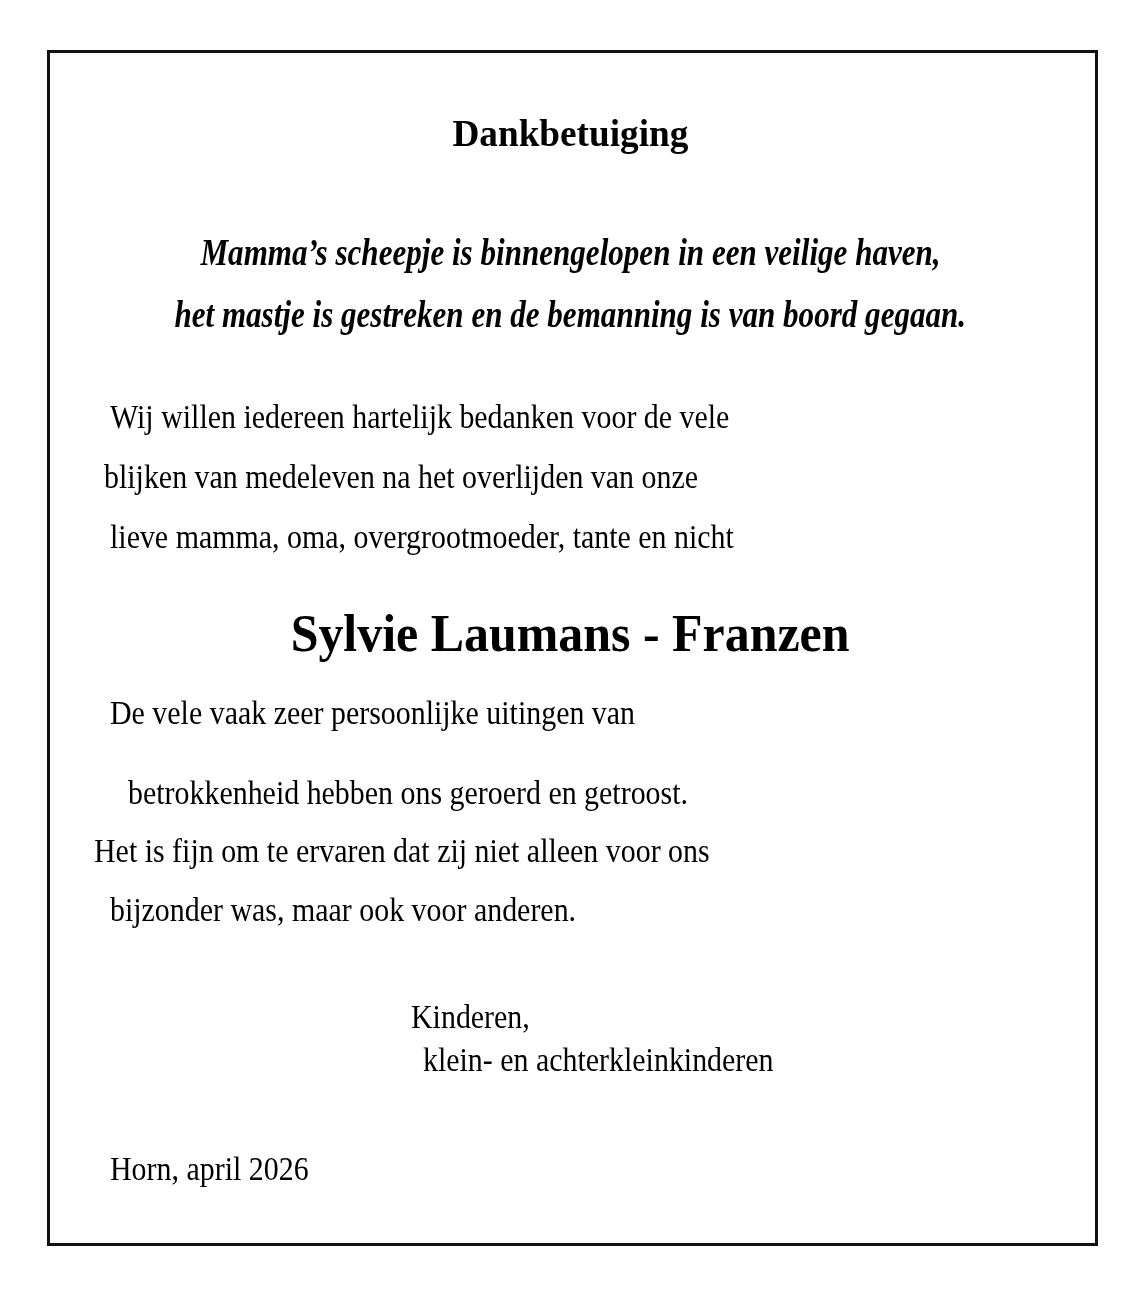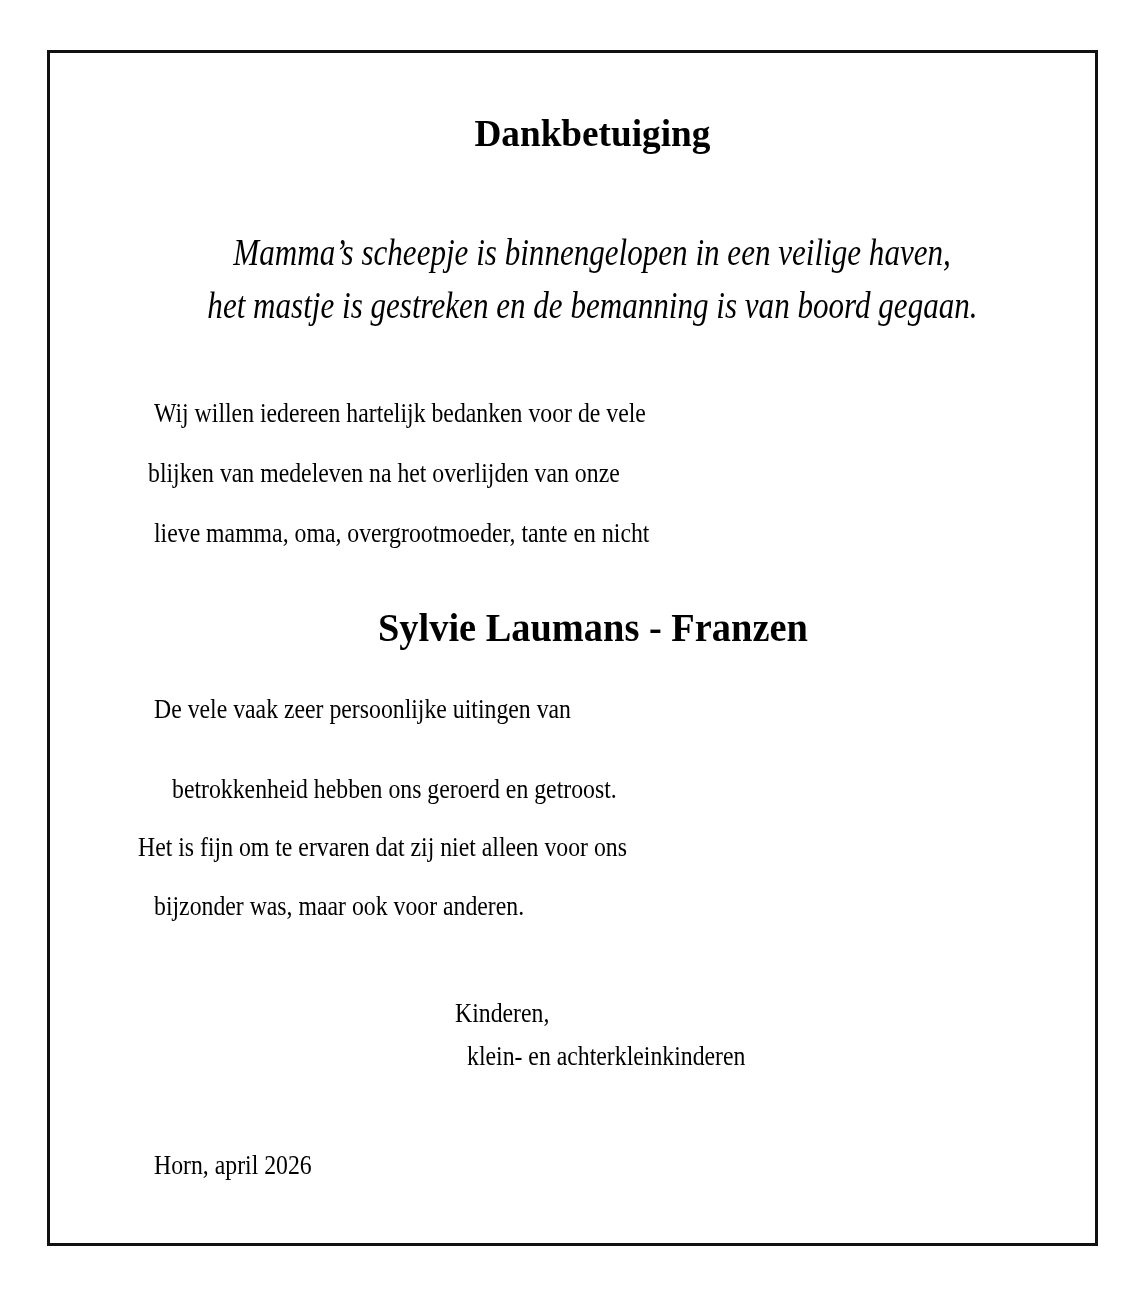--- a/index.html
+++ b/index.html
@@ -21,63 +21,63 @@
     top: 50px;
     width: 1045px;
     height: 1190px;
     border: 3px solid #111111;
     background: #ffffff;
   }
   .line {
     position: absolute;
     white-space: nowrap;
     line-height: 1;
-    margin-left: 44px;
   }
   .center {
     left: 0;
     right: 0;
     text-align: center;
   }
   .squeeze {
     display: inline-block;
     transform-origin: left top;
   }
   .center .squeeze {
     transform-origin: center top;
   }
   .title {
     font-weight: bold;
     font-size: 38px;
   }
   .poem {
     font-style: italic;
     font-size: 37px;
+    font-weight: bold;
   }
   .body-text {
-    font-size: 27px;
+    font-size: 34px;
   }
   .name {
     font-weight: bold;
-    font-size: 40px;
+    font-size: 52px;
   }
 </style>
 </head>
 <body>
 
 <div class="frame"></div>
 
 <div class="line center title" style="top:114px;">
   <span class="squeeze" style="transform:scaleX(0.98);">Dankbetuiging</span>
 </div>
 
 <div class="line center poem" style="top:234px;">
   <span class="squeeze" style="transform:scaleX(0.84);">Mamma’s scheepje is binnengelopen in een veilige haven,</span>
 </div>
-<div class="line center poem" style="top:287px;">
+<div class="line center poem" style="top:296px;">
   <span class="squeeze" style="transform:scaleX(0.84);">het mastje is gestreken en de bemanning is van boord gegaan.</span>
 </div>
 
 <div class="line body-text" style="left:110px; top:400px;">
   <span class="squeeze" style="transform:scaleX(0.88);">Wij willen iedereen hartelijk bedanken voor de vele</span>
 </div>
 <div class="line body-text" style="left:104px; top:460px;">
   <span class="squeeze" style="transform:scaleX(0.88);">blijken van medeleven na het overlijden van onze</span>
 </div>
 <div class="line body-text" style="left:110px; top:520px;text-decoration:underline;">

